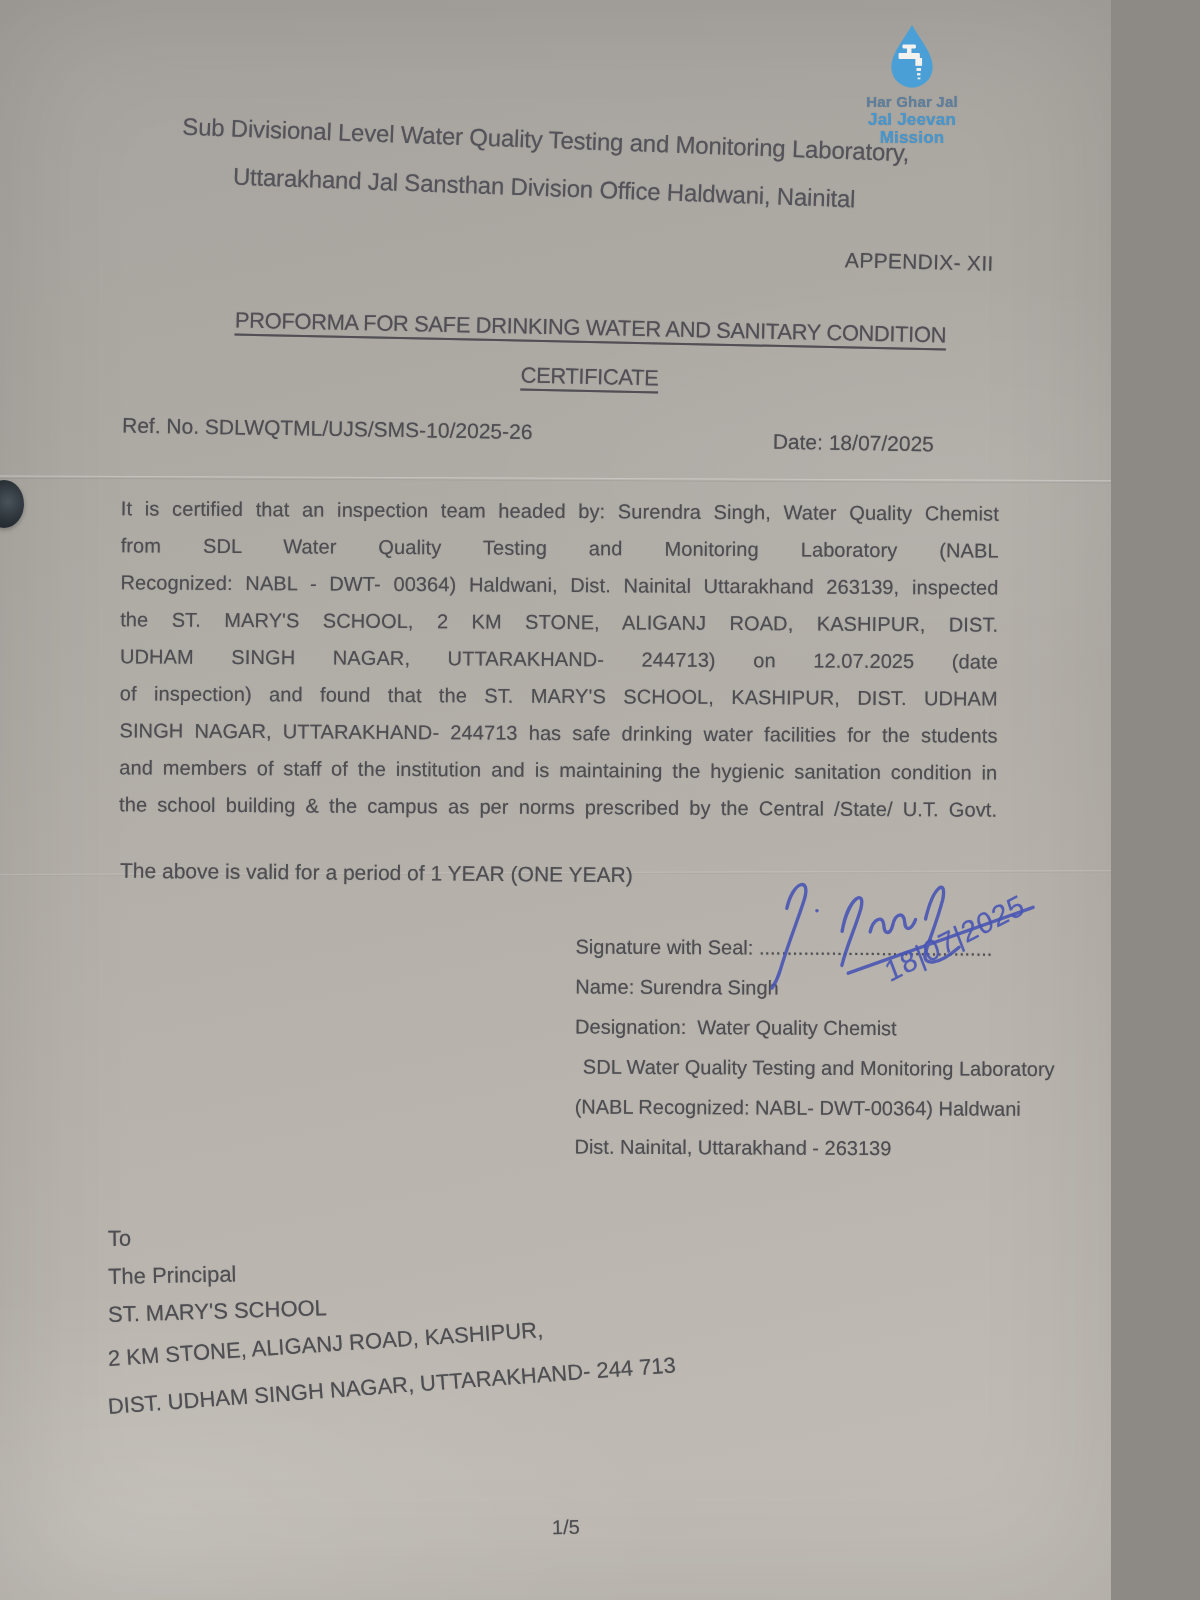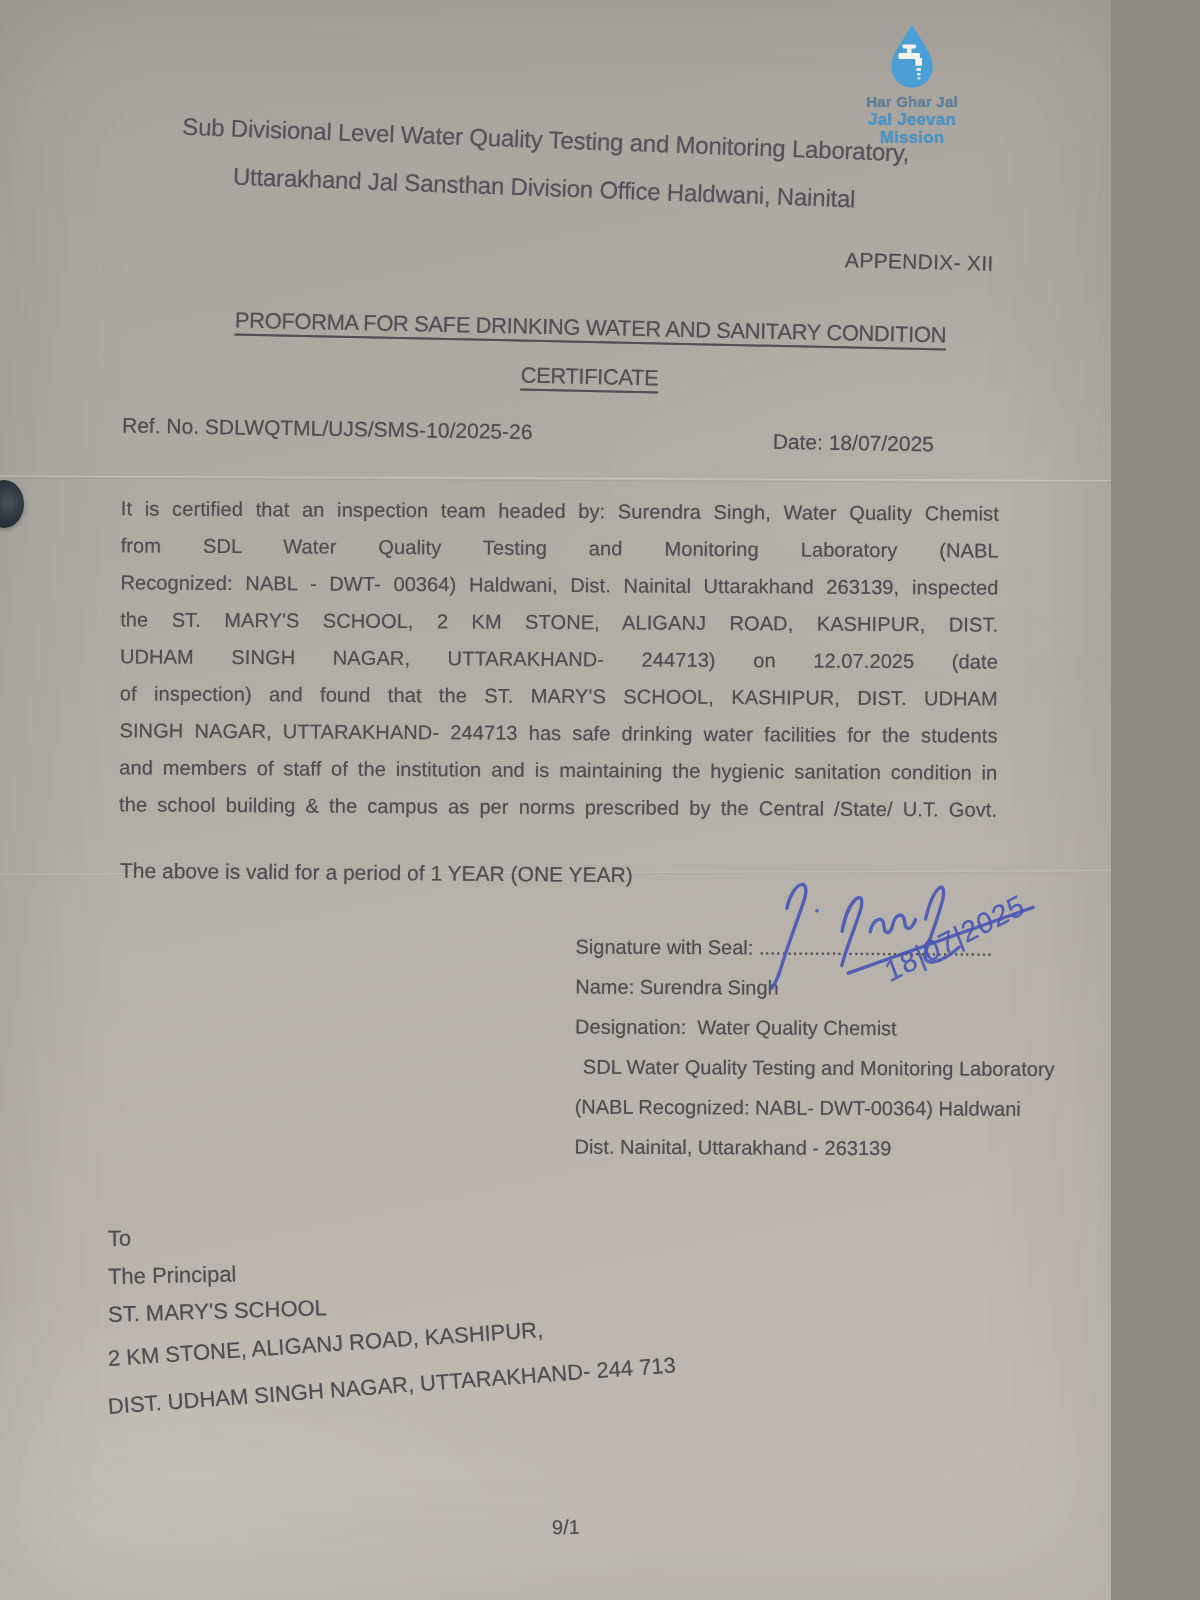--- a/index.html
+++ b/index.html
@@ -149,17 +149,17 @@
   <div class="hand-date">18|07|2025</div>
 
   <div class="address txt">
     <div class="line">To</div>
     <div class="line">The Principal</div>
     <div class="line">ST. MARY'S SCHOOL</div>
     <div class="line">2 KM STONE, ALIGANJ ROAD, KASHIPUR,</div>
     <div class="line">DIST. UDHAM SINGH NAGAR, UTTARAKHAND- 244 713</div>
   </div>
 
-  <div class="page-num txt">9/1</div>
+  <div class="page-num txt">1/5</div>
 
   <div class="pink-wedge"></div>
 
 </div>
 
 </body></html>

